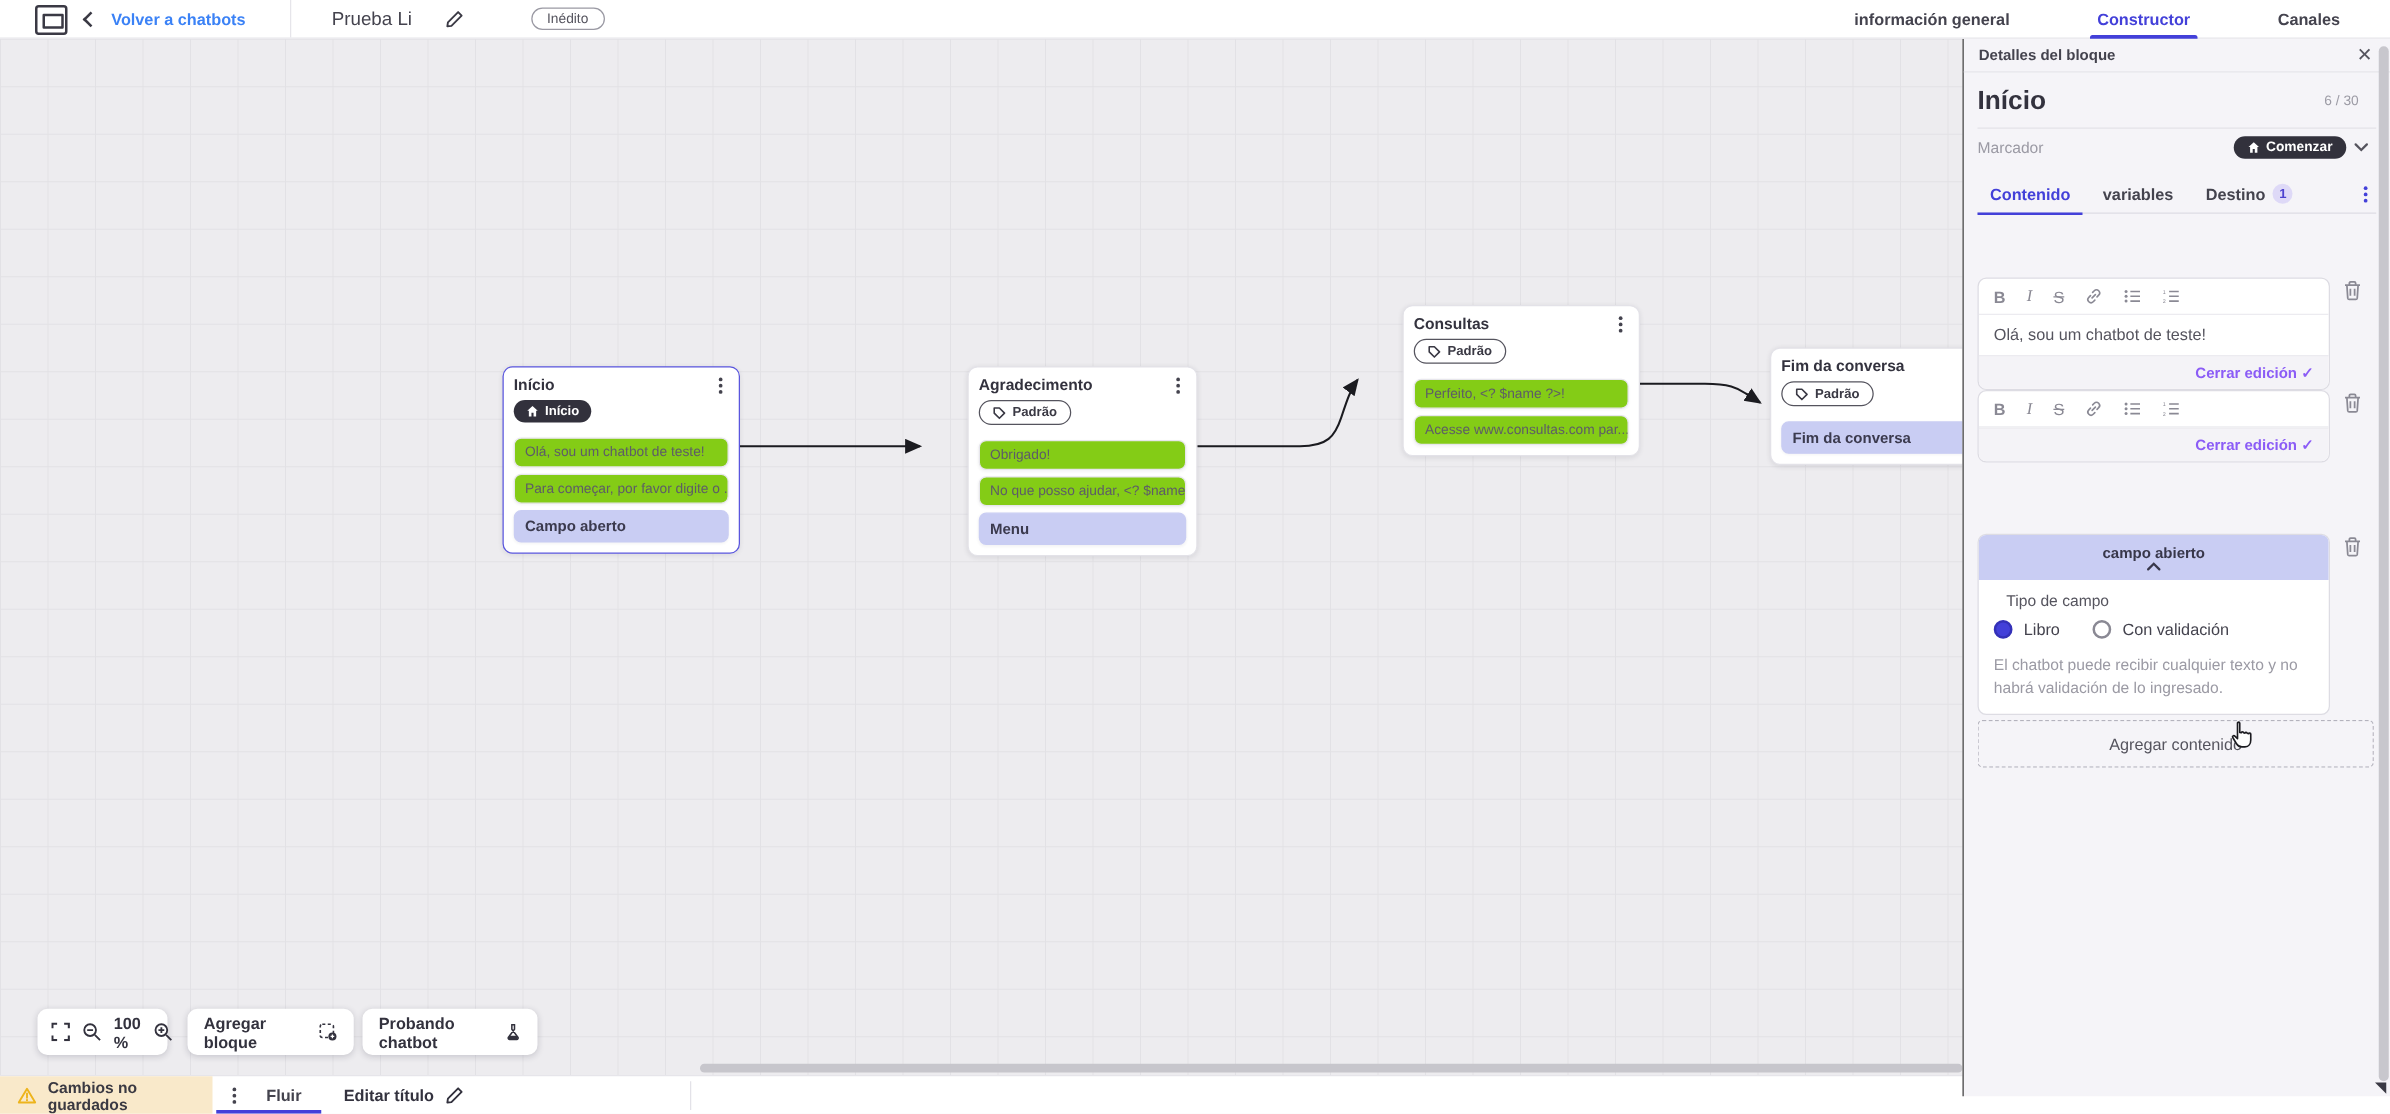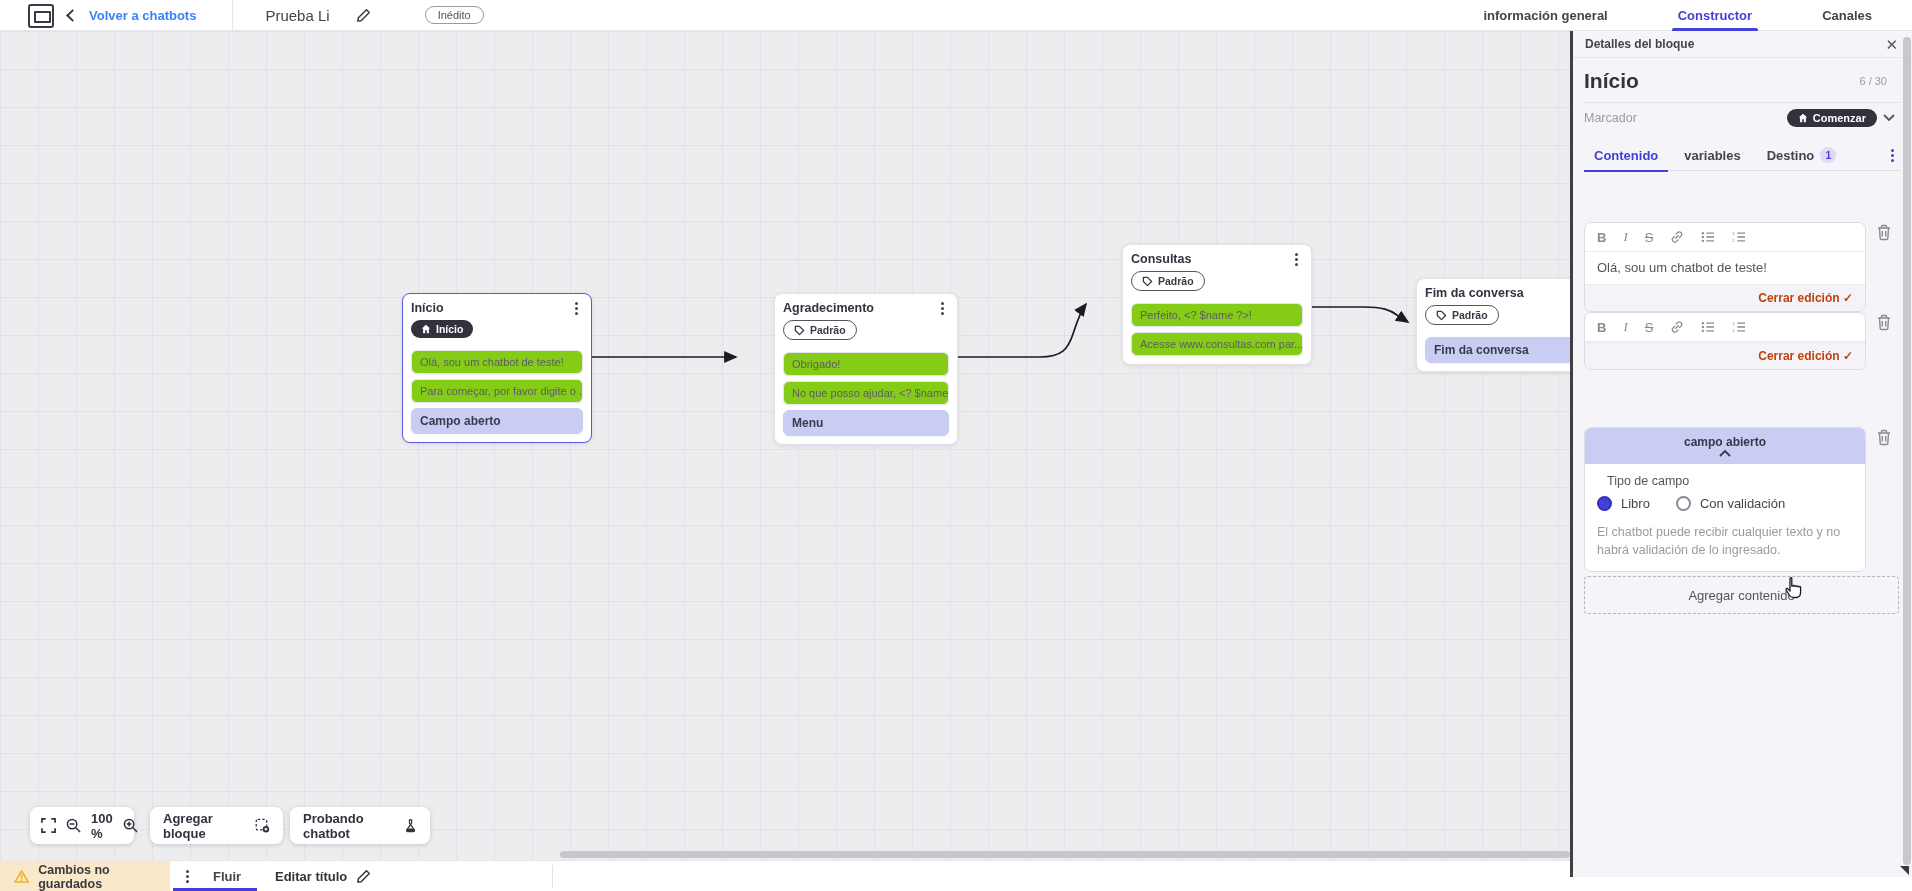--- a/index.html
+++ b/index.html
@@ -49,21 +49,21 @@
                white-space:nowrap; overflow:hidden; cursor:pointer; }
   .node-item.purple { background:#c9cdf3; border-color:#c9cdf3; color:#3b3a4e; font-weight:bold; font-size:12px; }
 
   
   .float-card { position:absolute; background:#fff; border-radius:8px; box-shadow:0 1px 5px rgba(40,40,60,.18);
                 height:37px; display:flex; align-items:center; gap:10px; padding:0 13px; font-size:13px; font-weight:bold; color:#33323e; }
   .h-scroll { position:absolute; left:560px; top:820px; width:1010px; height:7px; background:#c7c6cc; border-radius:4px; }
 
   
   .panel { position:absolute; left:1570px; top:31px; width:342px; height:846px; background:#f5f4f8;
-           border-left:3px solid #404040; z-index:30; }
+           border-left:1px solid #404040; z-index:30; }
   .panel-header { height:27px; border-bottom:1px solid #e6e5ea; display:flex; align-items:center;
                   justify-content:space-between; padding:0 14px 0 12px; }
   .panel-header-title { font-size:12px; font-weight:bold; color:#44434e; }
   .close-x { font-size:15px; color:#55545e; cursor:pointer; line-height:1; }
   .pbody { position:absolute; left:11px; right:11px; top:27px; }
   .block-name-row { position:absolute; left:0; right:0; top:11px; display:flex; align-items:flex-start; justify-content:space-between; }
   .block-name { font-size:21px; font-weight:bold; color:#33323e; }
   .char-counter { font-size:11px; color:#9b9aa4; margin-top:6px; padding-right:14px; }
   .name-underline { position:absolute; left:0; right:0; top:44px; height:1px; background:#e3e2e8; }
   .marker-row { position:absolute; left:0; right:0; top:51px; display:flex; align-items:center; justify-content:space-between; }
@@ -79,21 +79,21 @@
   .ptabs .kebab { position:absolute; right:2px; }
   .ptabs .kebab i, .ptabs .kebab i::before, .ptabs .kebab i::after { background:#4340d9; }
 
   .editor { position:absolute; left:0; width:282px; background:#fff; border:1px solid #dddce3; border-radius:7px; overflow:hidden; }
   .ed-toolbar { display:flex; align-items:center; gap:17px; padding:6px 12px; border-bottom:1px solid #ecebf0; color:#8a8994; }
   .ed-b { font-weight:bold; font-size:13px; }
   .ed-i { font-style:italic; font-family:"Liberation Serif", serif; font-size:13px; }
   .ed-s { font-size:13px; text-decoration:line-through; }
   .ed-text { font-size:13px; color:#55545e; padding:7px 12px; line-height:1.35; }
   .ed-footer { background:#f4f3f7; border-top:1px solid #ecebf0; padding:6px 12px; text-align:right;
-               font-size:12px; font-weight:bold; color:#c2410c; }
+               font-size:12px; font-weight:bold; color:#8b5cf6; }
   .trash { position:absolute; left:292px; cursor:pointer; }
 
   .openfield { position:absolute; left:0; width:282px; background:#fff; border:1px solid #dddce3; border-radius:7px; overflow:hidden; top:369px; }
   .of-header { background:#c9cdf3; padding:7px 12px; display:flex; align-items:center; justify-content:space-between;
                font-size:12px; font-weight:bold; color:#38374a; cursor:pointer;flex-direction:column; }
   .of-body { padding:10px 12px 12px; }
   .of-type-label { font-size:12.5px; color:#55545e; margin-left:10px; }
   .radio-row { display:flex; align-items:center; gap:26px; margin-top:8px; }
   .radio-opt { display:flex; align-items:center; gap:9px; font-size:13px; color:#44434e; cursor:pointer; }
   .radio { width:15px; height:15px; border-radius:50%; border:2px solid #8a8994; background:#fff; }

